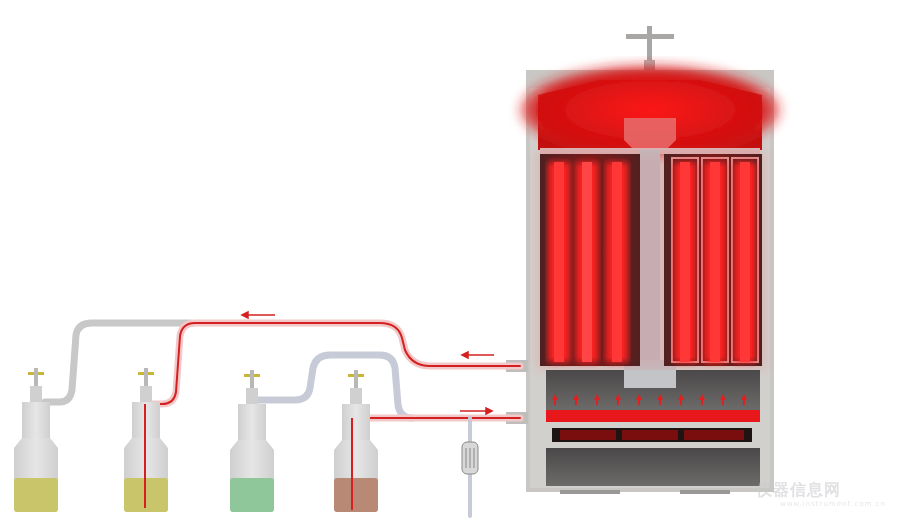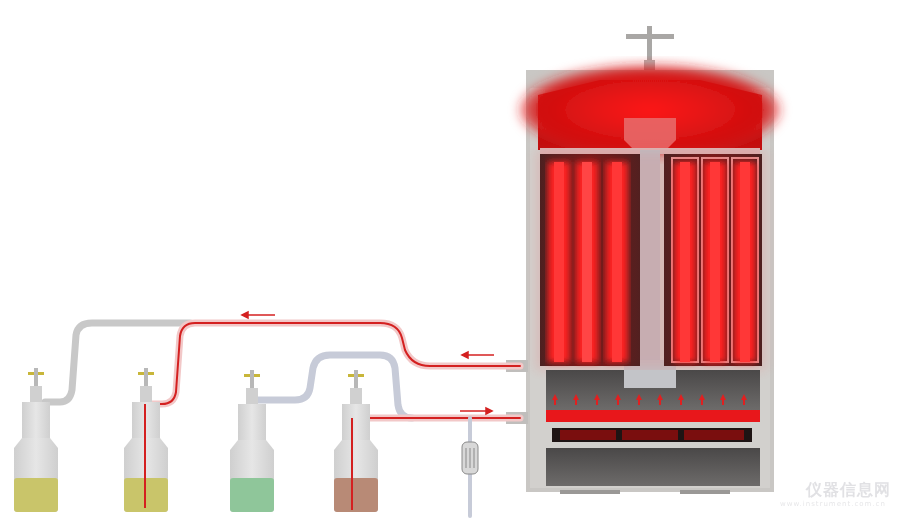--- a/index.html
+++ b/index.html
@@ -1,18 +1,18 @@
 <!DOCTYPE html>
 <html><head>
 <meta charset="utf-8">
 <style>
   html, body { margin:0; padding:0; background:#ffffff; }
   body { width:900px; height:527px; position:relative; overflow:hidden; font-family:"DejaVu Sans", sans-serif; }
   svg { position:absolute; left:0; top:0; }
-  .wm { position:absolute; left:806px; top:480px; color:rgba(200,200,205,0.55); font-size:16px; font-weight:bold; letter-spacing:1px; }
+  .wm { position:absolute; left:756px; top:480px; color:rgba(200,200,205,0.55); font-size:16px; font-weight:bold; letter-spacing:1px; }
   .wm-sub { position:absolute; left:780px; top:500px; color:rgba(200,200,205,0.45); font-size:7px; letter-spacing:1px; }
 </style>
 </head>
 <body>
 
 <svg width="900" height="527" viewBox="0 0 900 527">
   <defs>
     <radialGradient id="topGlow" cx="50%" cy="50%" r="60%">
       <stop offset="0%" stop-color="#ff1a1a" stop-opacity="1"></stop>
       <stop offset="70%" stop-color="#d01010" stop-opacity="0.95"></stop>

